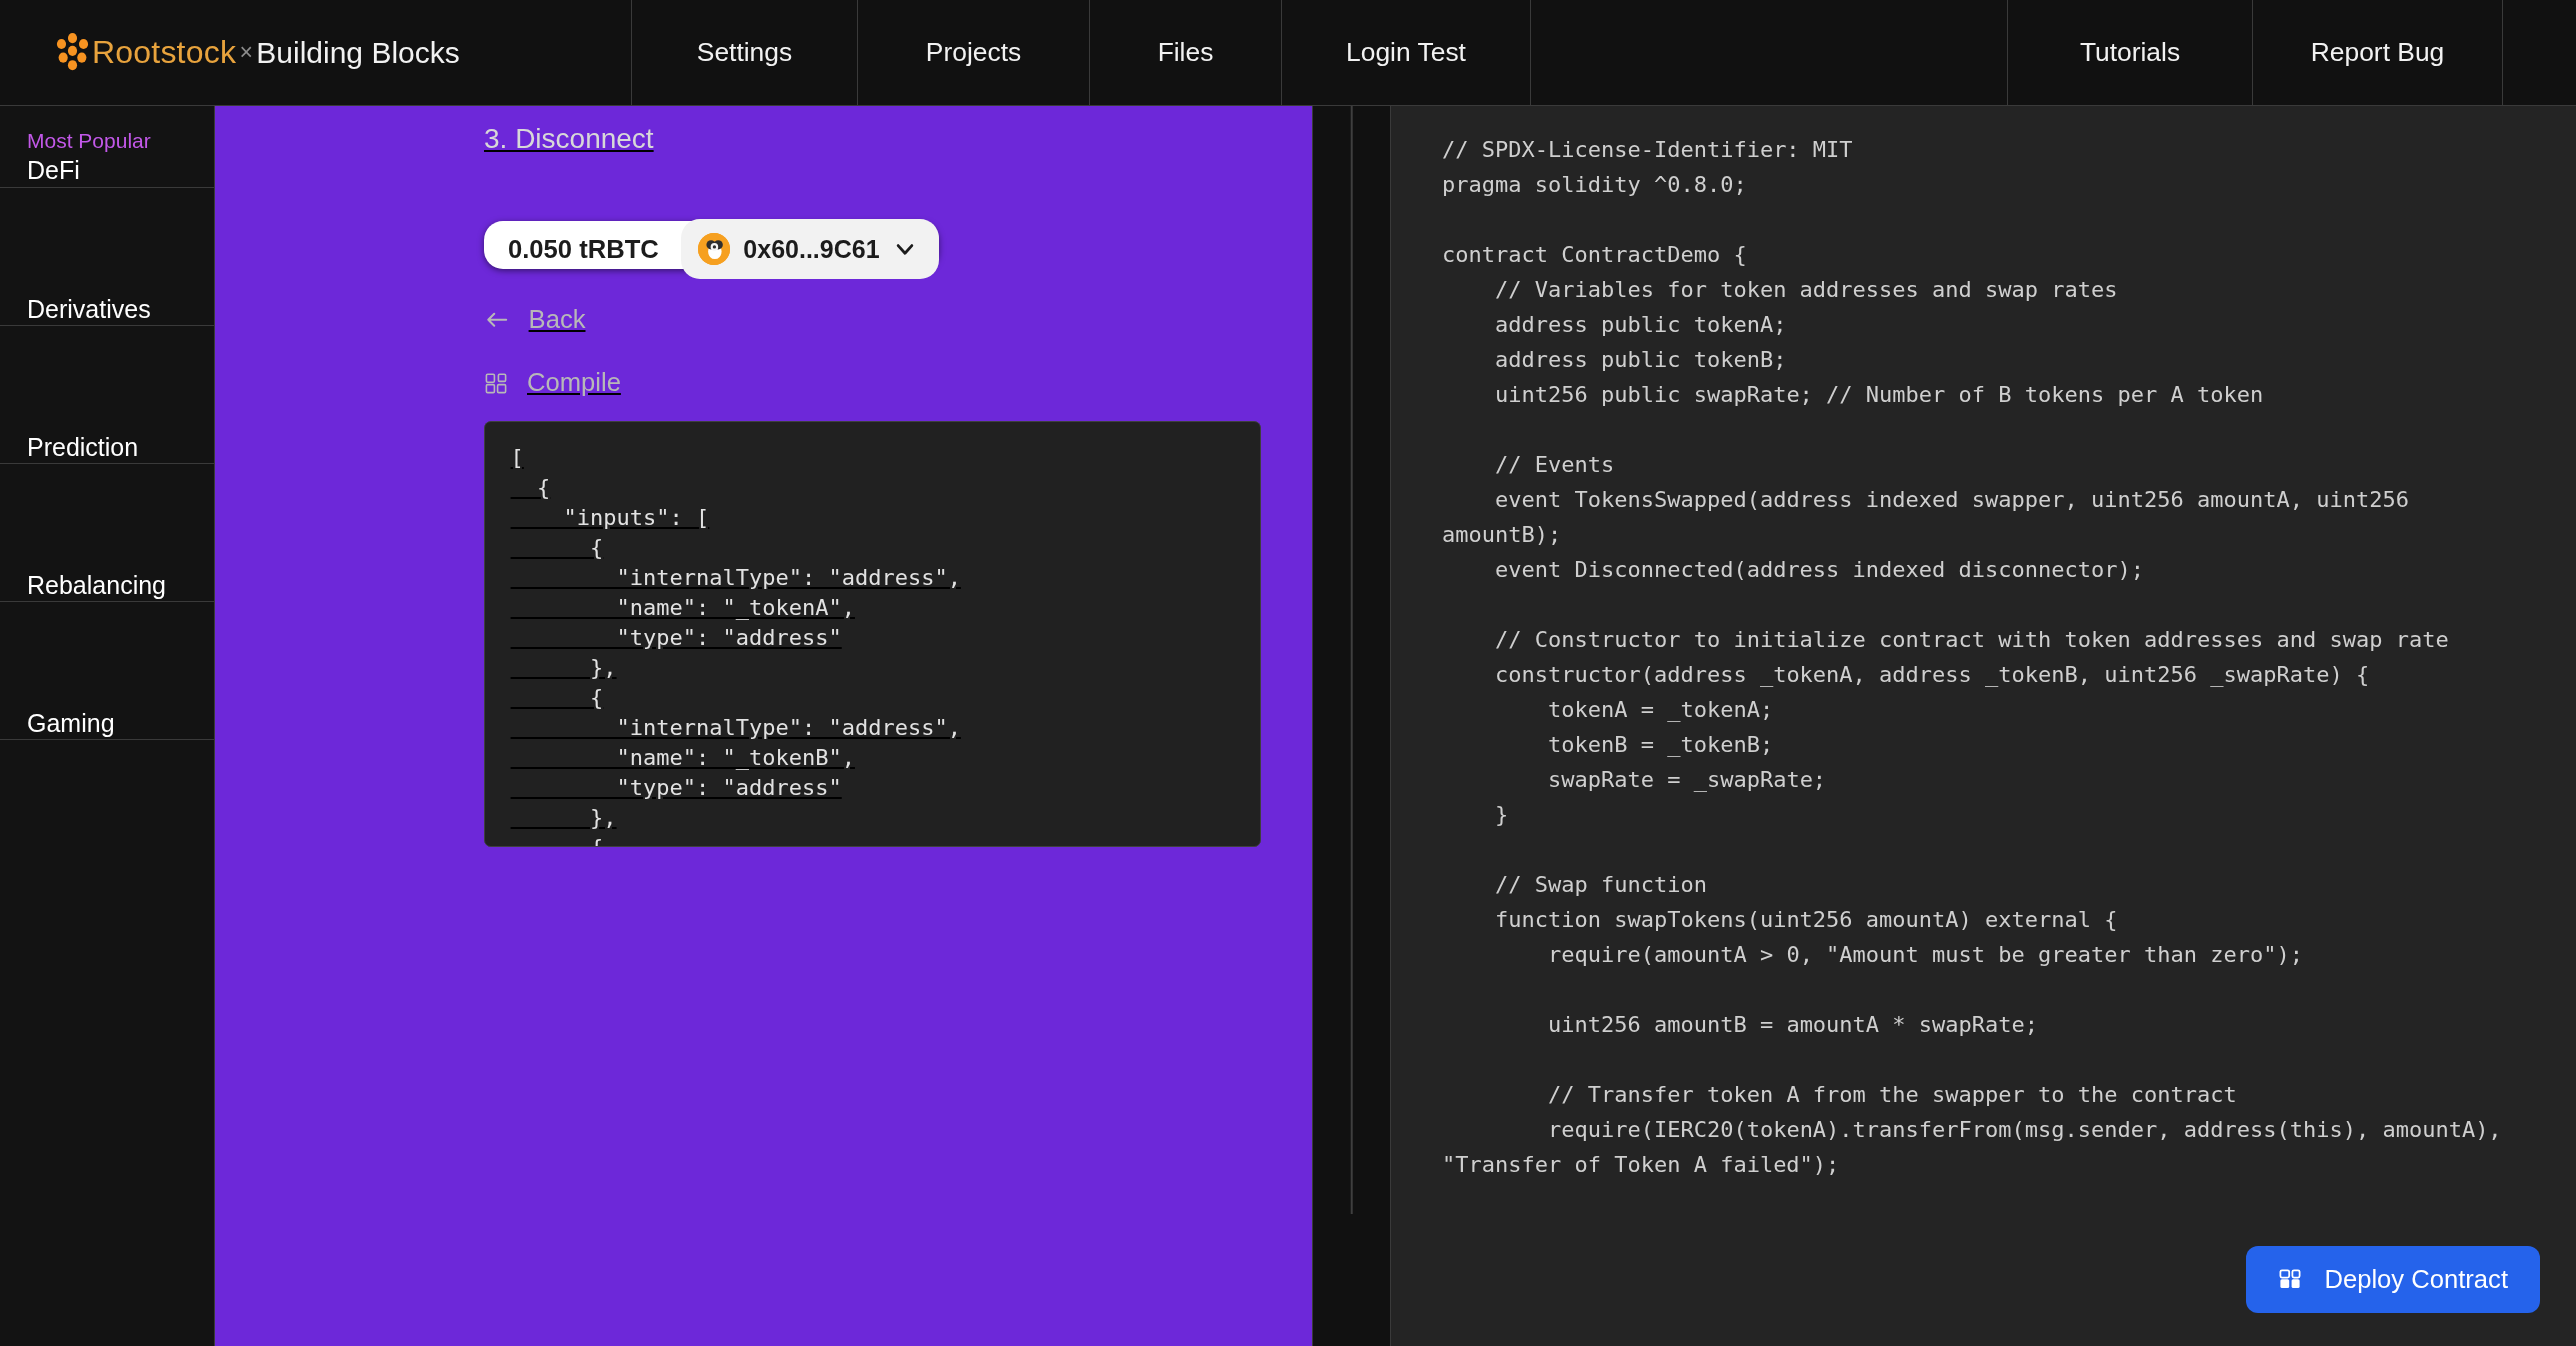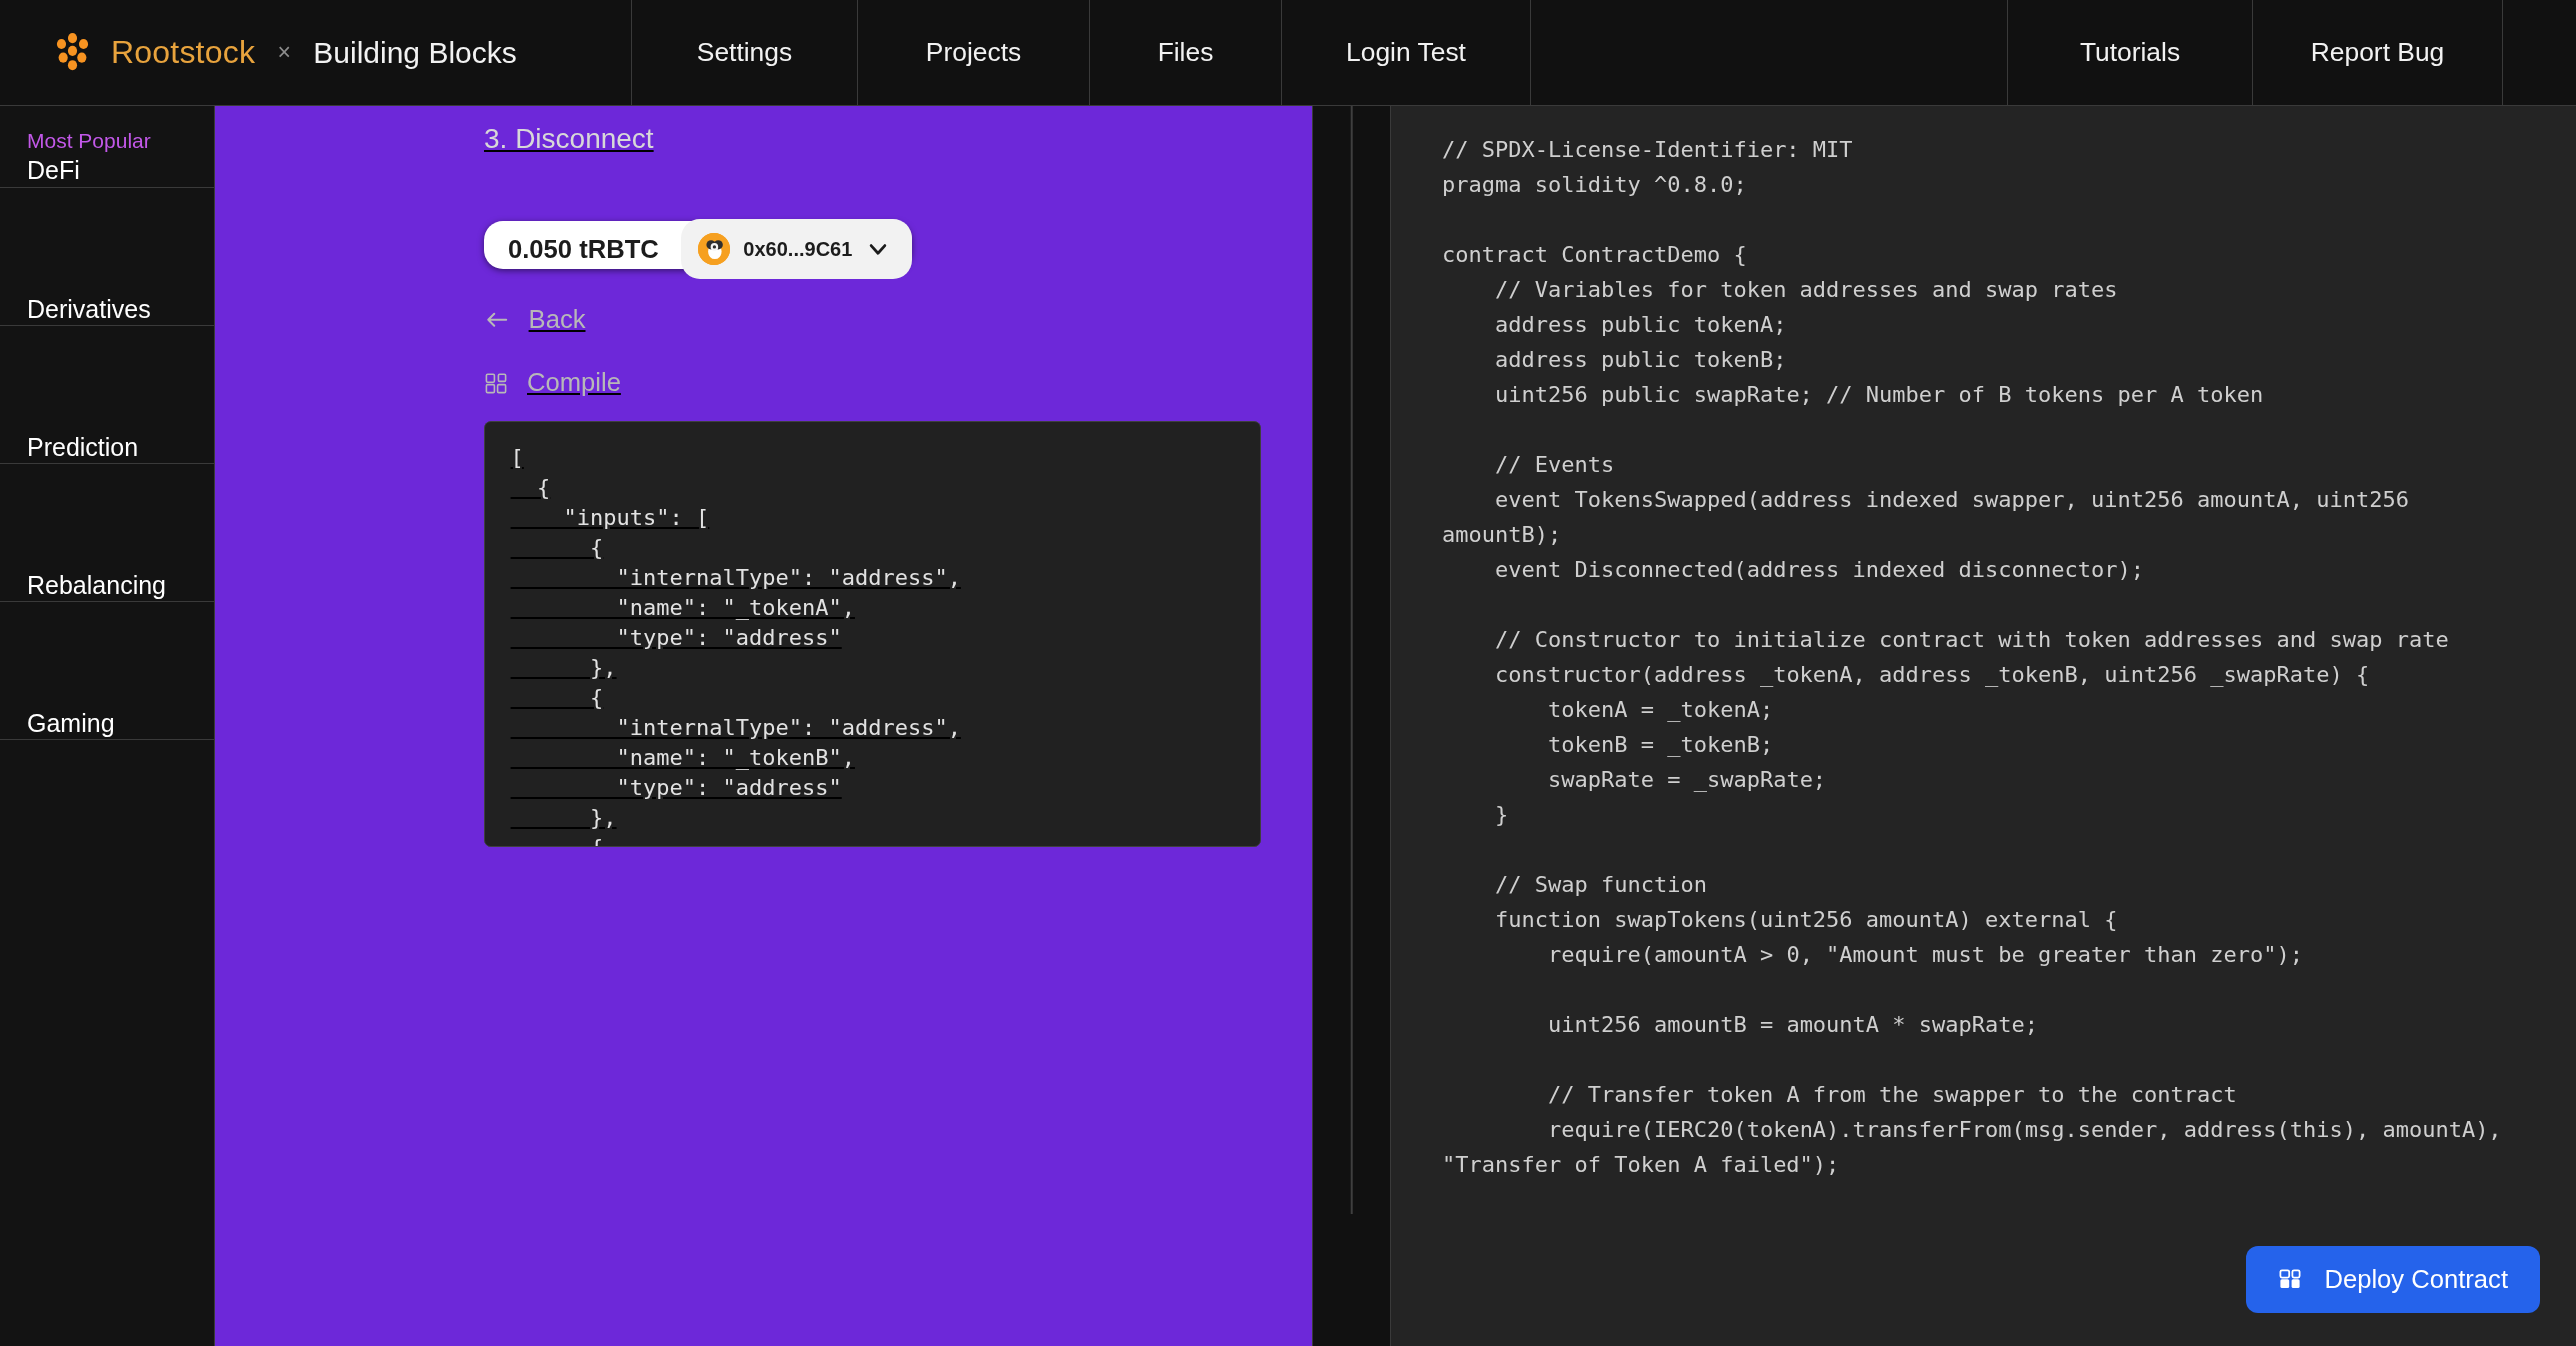--- a/index.html
+++ b/index.html
@@ -14,21 +14,20 @@
   .topbar {
     display: flex;
     height: 106px;
     background: #111111;
     border-bottom: 0.9px solid #3a3a3a;
     align-items: stretch;
   }
   .brand {
     display: flex;
     align-items: center;
-    gap: 19px;
     padding: 0 56px 0 53px;
     border-right: 0.9px solid #3a3a3a;
     min-width: 632px;
   }
   .logo-mark { width: 39px; height: 39px; flex: 0 0 auto; }
   .brand-name {
     color: #e8a33d;
     font-size: 32px;
     letter-spacing: 0.2px;
     white-space: nowrap;
@@ -146,21 +145,21 @@
   .wallet-avatar {
     width: 32px; height: 32px;
     border-radius: 50%;
     background: #f6a020;
     display: flex; align-items: center; justify-content: center;
     font-size: 19px;
     flex: 0 0 auto;
   }
   .wallet-addr {
     color: #1c1c1c;
-    font-size: 20px;
+    font-size: 25px;
     font-weight: bold;
     white-space: nowrap;
   }
   .chev { display: inline-block; }
 
   .textbtn {
     display: flex;
     align-items: center;
     gap: 19px;
     color: #b8b8b8;

